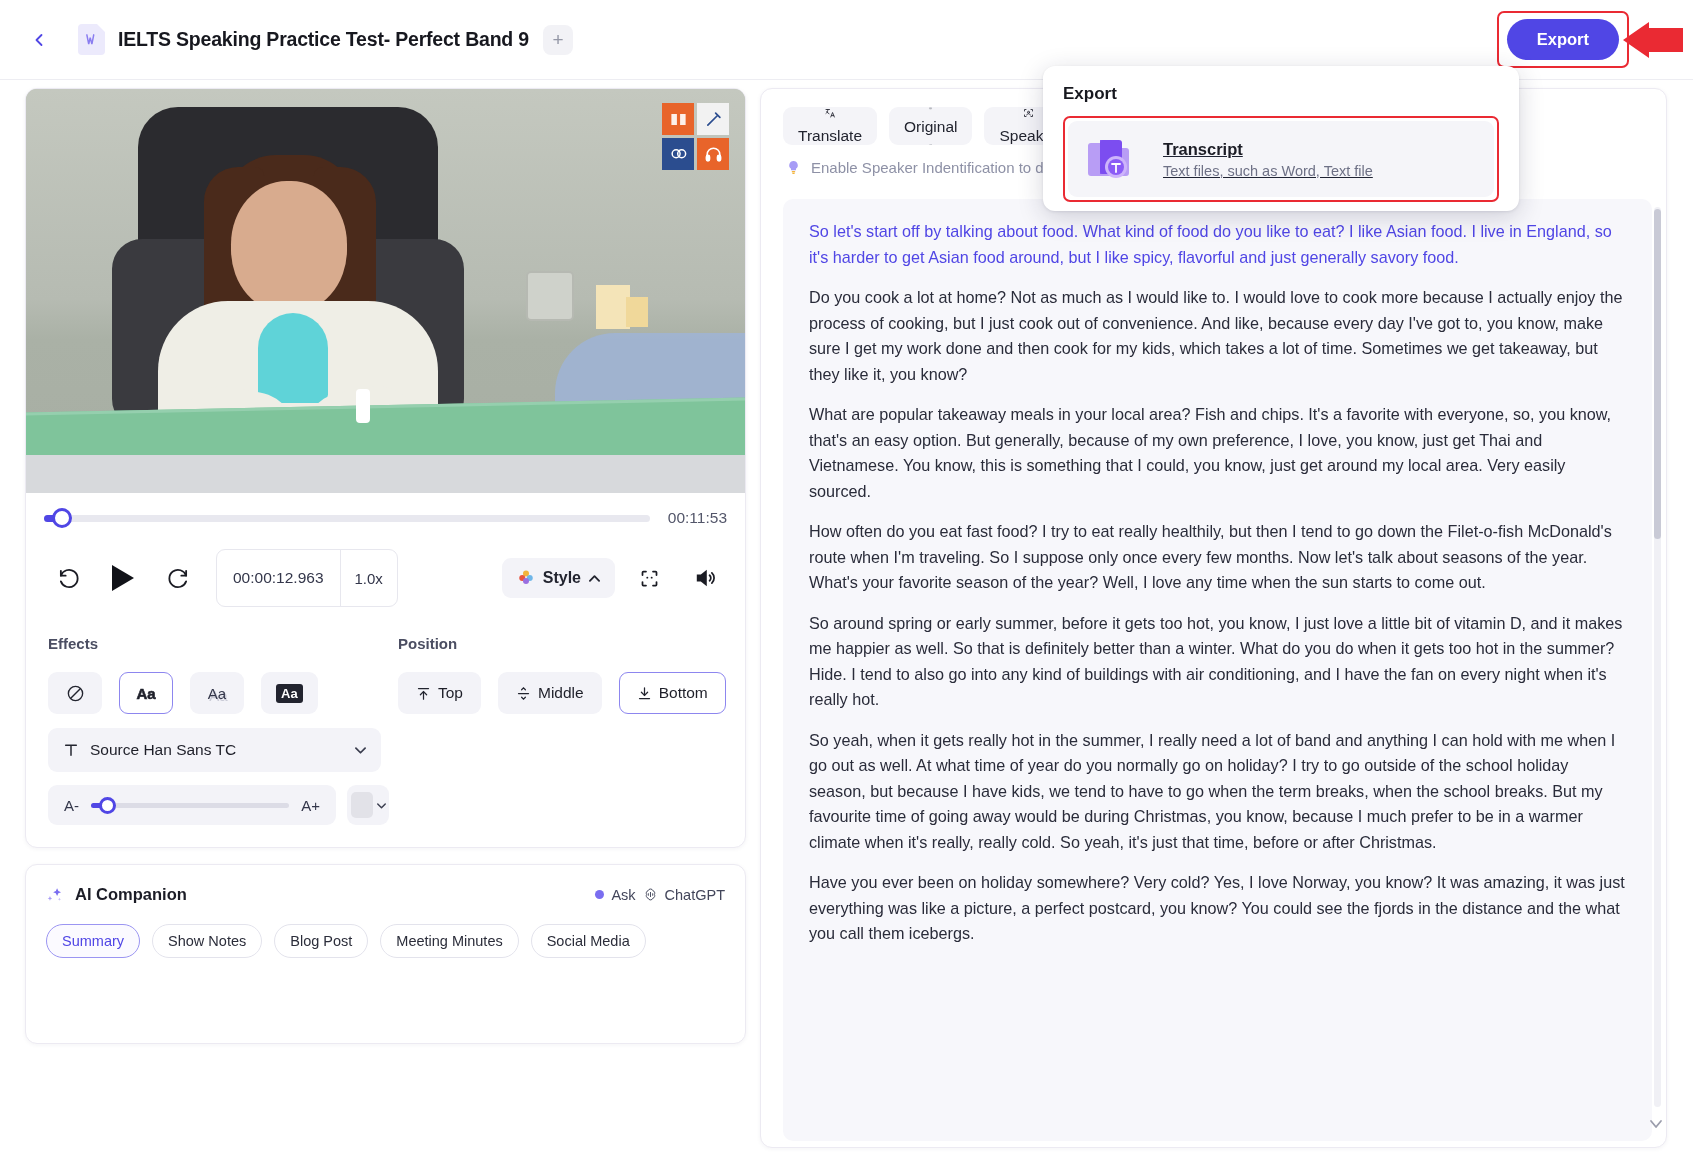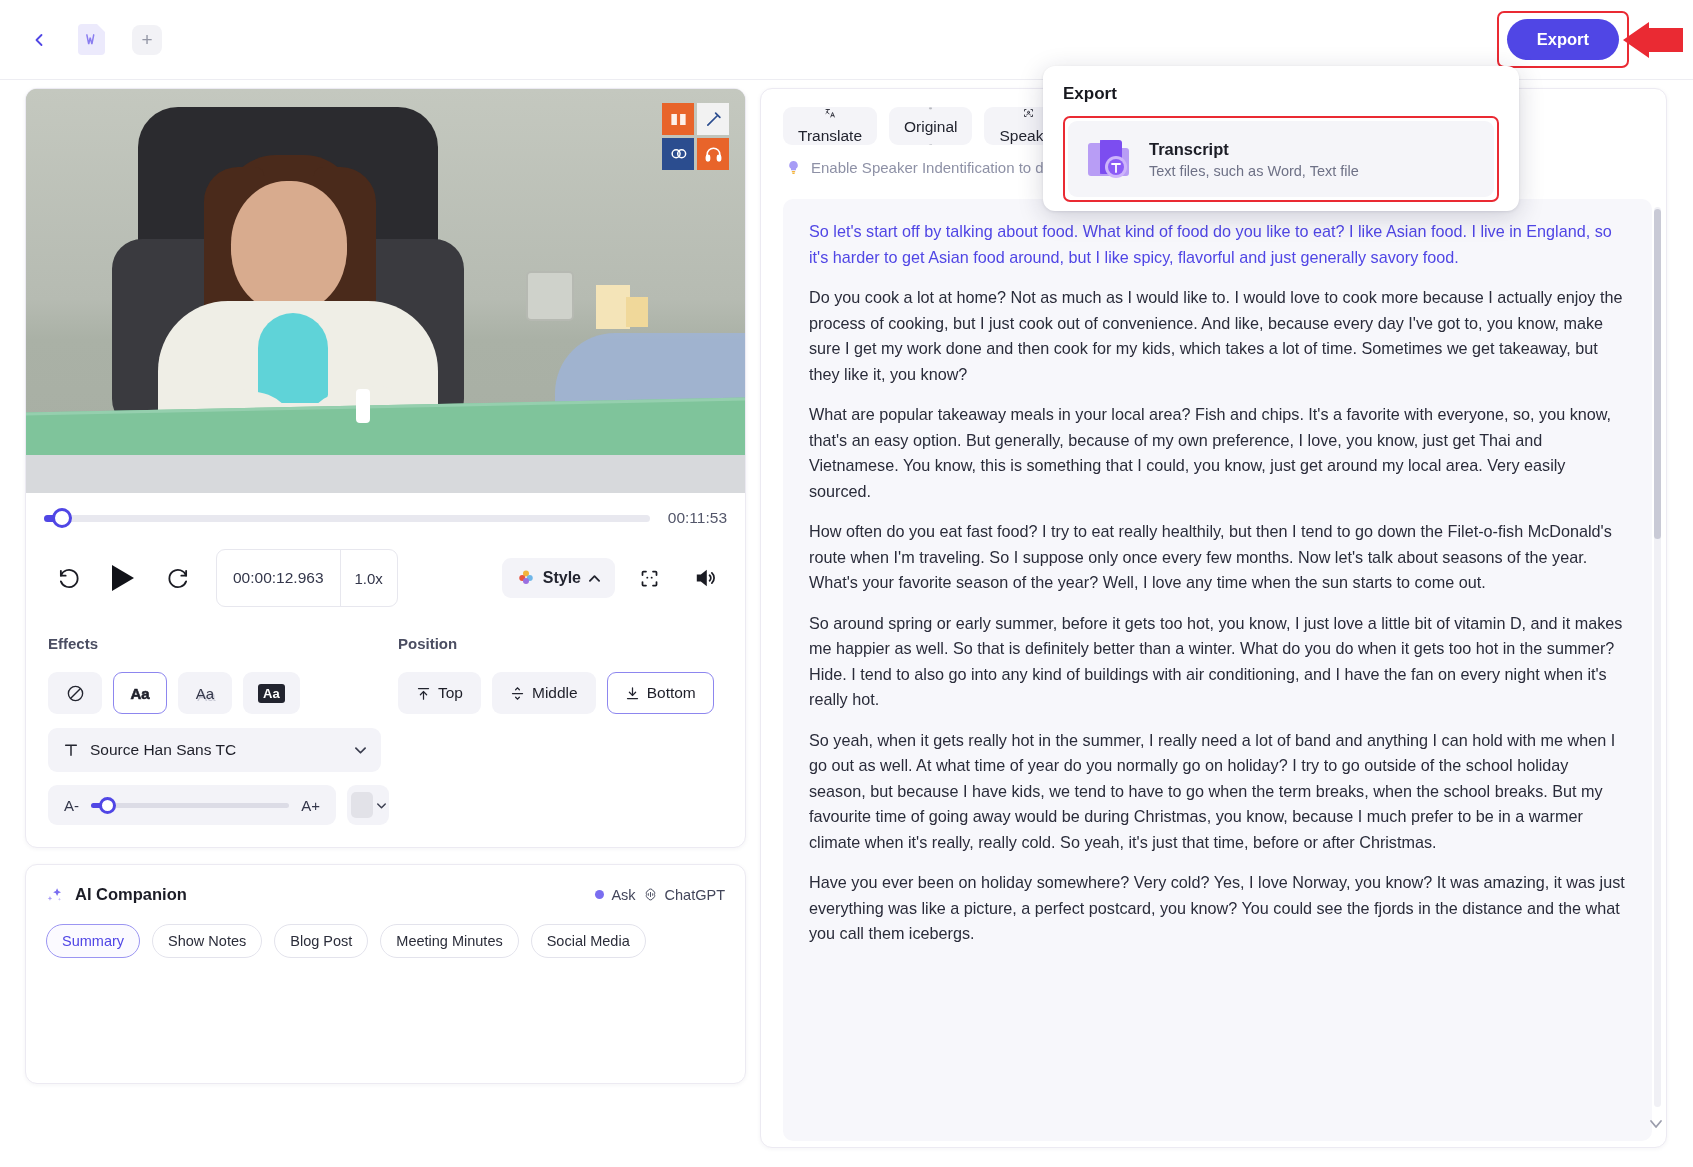--- a/index.html
+++ b/index.html
@@ -58,22 +58,22 @@
     position: absolute; left: 1043px; top: 66px; width: 476px; height: 145px;
     background: #ffffff; border-radius: 12px;
     box-shadow: 0 6px 26px rgba(30,30,60,.18), 0 1px 3px rgba(30,30,60,.10);
     z-index: 40; padding: 18px 20px 0 20px;
   }
   .export-menu-title { font-size: 17px; font-weight: bold; color: #17181f; margin-bottom: 12px; }
   .export-item-outline {
     border: 2.5px solid #ea2a33; border-radius: 7px; padding: 3px;
   }
   .export-item {
-    display: flex; align-items: center; gap: 15px;
-    background: #f5f5f9; border-radius: 9px; padding: 13px 16px; cursor: pointer;
+    display: flex; align-items: center; gap: 29px;
+    background: #f5f5f9; border-radius: 9px; padding: 13px 16px; cursor: pointer; text-decoration: underline;
   }
   .transcript-icon { width: 50px; height: 50px; flex: none; }
   .export-item-name { font-size: 16.5px; font-weight: bold; color: #1c1d26; }
   .export-item-desc { font-size: 14.5px; color: #6e7186; margin-top: 4px; }
 
   
   .left-col { position: absolute; left: 25px; top: 88px; width: 721px; }
   .video-card {
     background: #ffffff; border: 1px solid #eceaf2; border-radius: 12px;
     box-shadow: 0 1px 4px rgba(40,40,70,.05);
@@ -159,21 +159,21 @@
     padding: 11px 15px; font-size:16px; font-weight:bold; color:#22242f; cursor:pointer;
   }
   .ctrl-ico2 { width:44px; height:44px; display:flex; align-items:center; justify-content:center;
               cursor:pointer; color:#1b1c24; margin-left: 12px; }
 
   
   .opt-area { padding: 4px 18px 22px 22px; }
   .opt-head { font-size:15px; color:#4b4e62; font-weight:bold; margin-bottom:20px; }
   .opt-row { display:flex; }
   .effects-col { width: 350px; }
-  .chip-row { display:flex; gap:11px; }
+  .chip-row { display:flex; gap:17px; }
   .chip {
     height:42px; min-width:54px; border-radius:9px; background:#f3f3f8;
     display:flex; align-items:center; justify-content:center; cursor:pointer;
     border:1.5px solid transparent; font-size:15px; color:#1e1f29; padding: 0 14px;
   }
   .chip.sel { border-color:#8d86ef; background:#ffffff; }
   .aa-dark { background:#22242f; color:#fff; padding:2px 5px; border-radius:3px; font-size:13px; font-weight:bold; }
   .aa-outline { font-size:15px; font-weight:bold; -webkit-text-stroke: 0.6px #22242f; }
   .pos-chip {
     height:42px; border-radius:9px; background:#f3f3f8; display:flex; align-items:center;
@@ -203,21 +203,21 @@
                border-radius:50%; background:#fff; cursor:pointer; }
   .size-pre { position:absolute; left:0; top:0; width:12px; height:5px; background:#5046e5; border-radius:3px; }
   .color-box { width:42px; height:40px; border-radius:9px; background:#f3f3f8; display:flex;
                align-items:center; justify-content:center; gap:4px; cursor:pointer; }
   .color-swatch { width:22px; height:26px; background:#e2e2e8; border-radius:5px; }
 
   
   .ai-card {
     margin-top: 16px; background:#fff; border:1px solid #eceaf2; border-radius:12px;
     box-shadow: 0 1px 4px rgba(40,40,70,.05); padding: 20px 20px 0 20px;
-    height: 220px; overflow:hidden;
+    height: 180px; overflow:hidden;
   }
   .ai-head { display:flex; align-items:center; }
   .ai-title { font-size:16.5px; font-weight:bold; color:#1b1c26; margin-left:10px; }
   .ai-spacer { flex:1; }
   .ask-chip { display:flex; align-items:center; gap:7px; font-size:14.5px; color:#42455a; cursor:pointer; }
   .dot-purple { width:9px; height:9px; border-radius:50%; background:#7a6df0; }
   .tab-row { display:flex; gap:12px; margin-top:20px; }
   .ai-tab {
     height:34px; padding: 0 15px; border-radius:18px; border:1px solid #e3e3ec;
     display:flex; align-items:center; font-size:14.5px; color:#2b2d3a; cursor:pointer; background:#fff;
@@ -263,20 +263,21 @@
   <div class="back-btn">
     <svg width="20" height="20" viewBox="0 0 24 24" fill="none" stroke="currentColor" stroke-width="2.2" stroke-linecap="round" stroke-linejoin="round">
       <polyline points="15 18 9 12 15 6"></polyline>
     </svg>
   </div>
   <div class="doc-icon">
     <svg width="13" height="15" viewBox="0 0 14 16">
       <path d="M2 3 L4 13 L5.6 6 L7.4 13 L9.4 3" stroke="#8a7df0" stroke-width="1.6" fill="none" stroke-linecap="round"></path>
     </svg>
   </div>
+  <div class="doc-title">IELTS Speaking Practice Test- Perfect Band 9</div>
   <div class="plus-chip">+</div>
   <div class="topbar-spacer"></div>
   <div class="export-wrap">
     <button class="export-btn">Export</button>
   </div>
   <svg class="red-arrow" viewBox="0 0 62 36">
     <path d="M62 6 L62 30 L28 30 L28 36 L2 18 L28 0 L28 6 Z" fill="#ea2a33"></path>
   </svg>
 </div>
 

